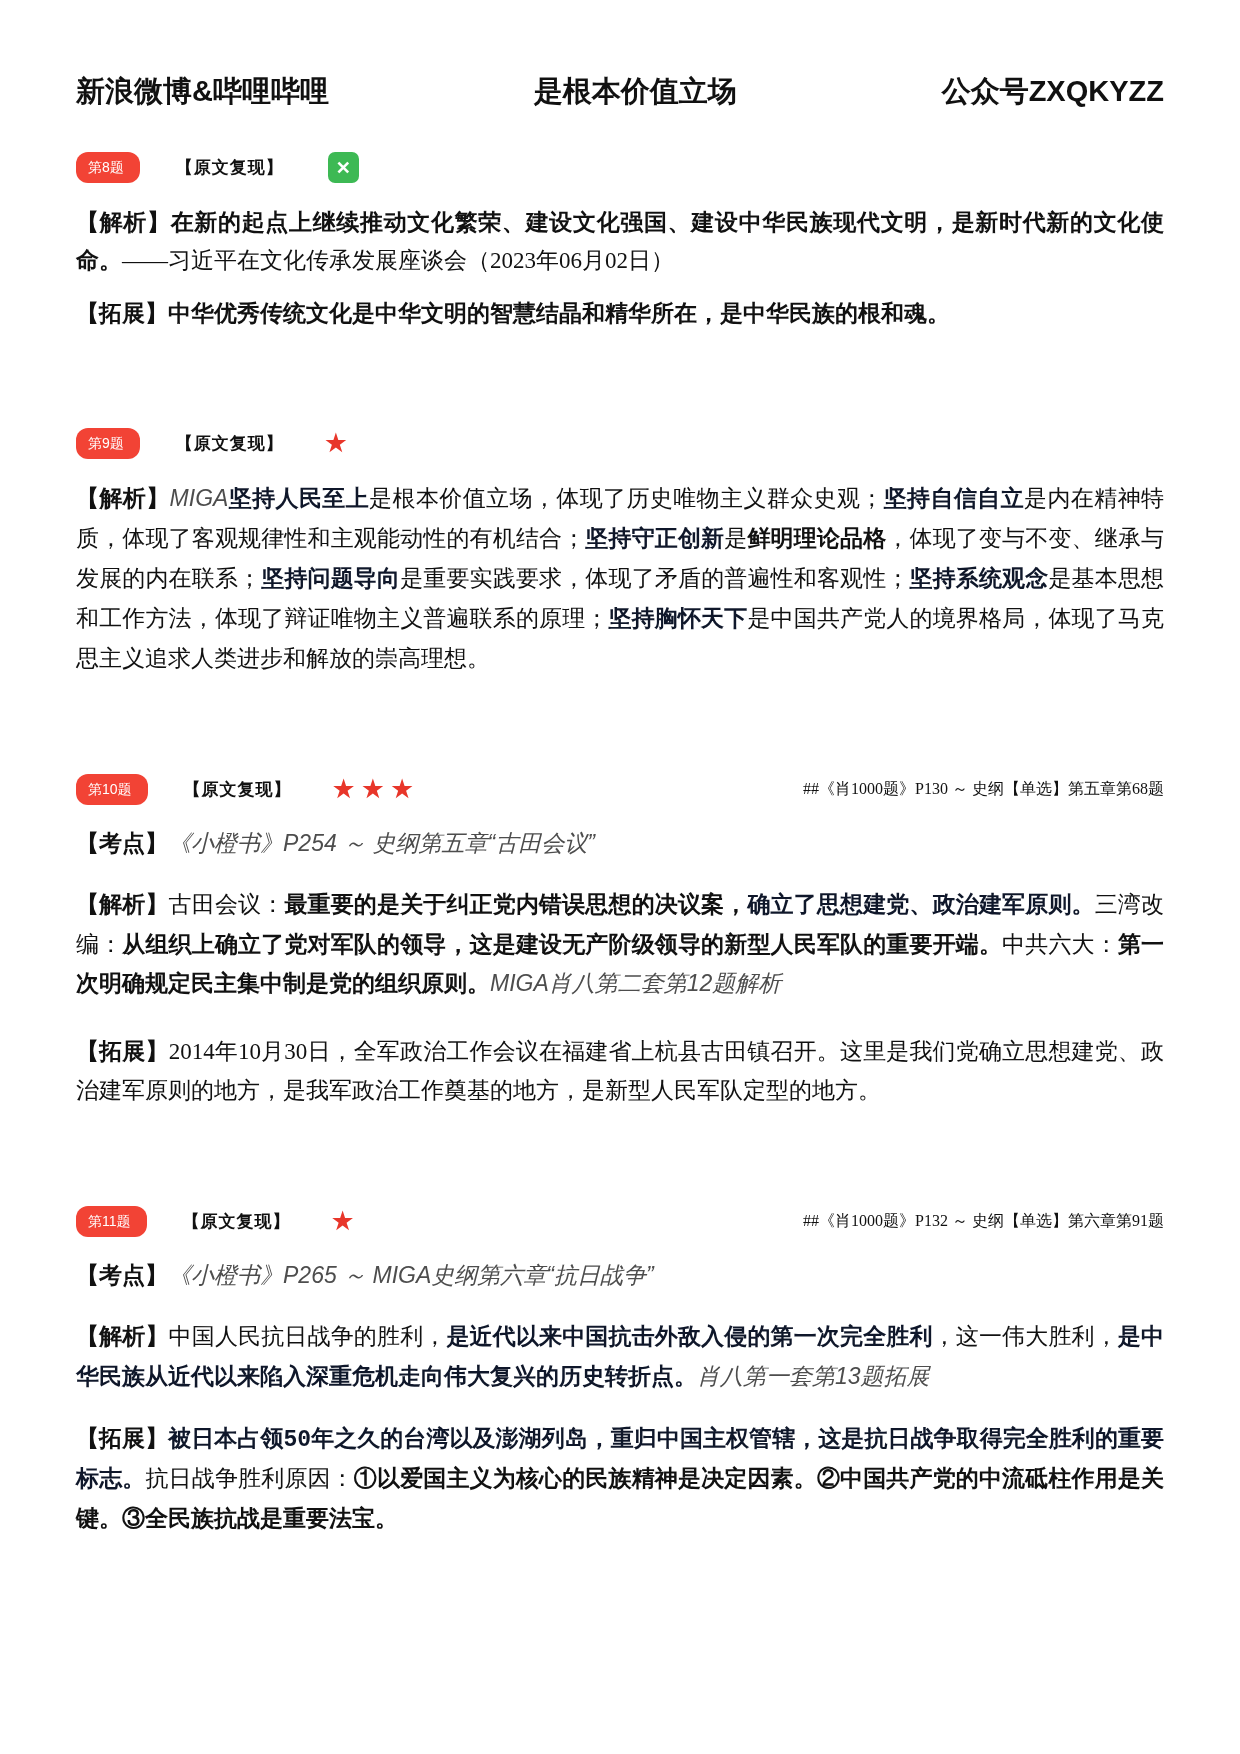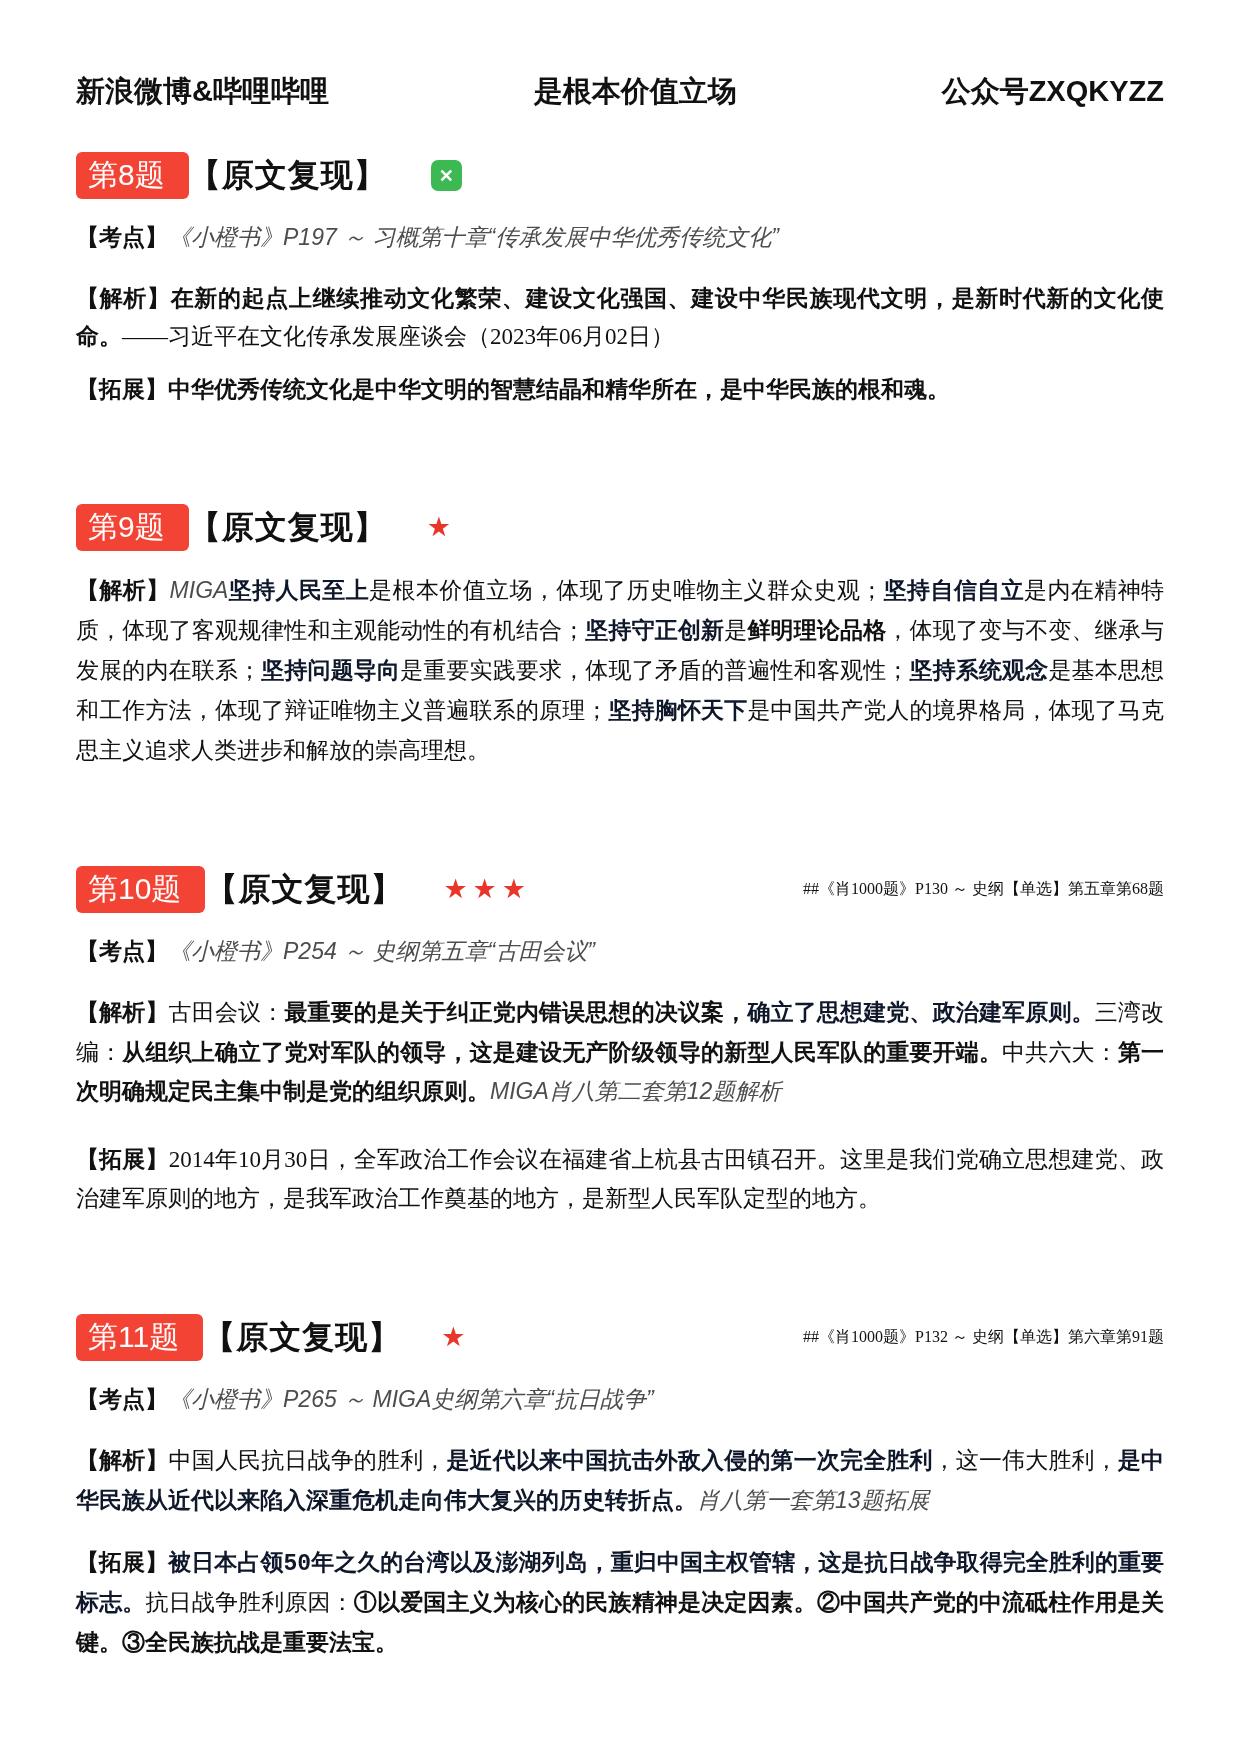--- a/index.html
+++ b/index.html
@@ -29,30 +29,31 @@
   .question { margin-top: 96px; }
   .question.first { margin-top: 0; }
   .q-header {
     display: flex;
     align-items: center;
     margin-bottom: 20px;
   }
   .q-badge {
     background: #f24335;
     color: #ffffff;
-    font-size: 30px;
+    font-size: 14px;
     font-weight: 500;
     line-height: 1;
-    padding: 8px 24px 9px 12px;
-    border-radius: 6px;
+    padding: 8px 16px 9px 12px;
+    border-radius: 12px;
     flex: 0 0 auto;
   }
   .q-title {
-    font-size: 32px;
+    font-size: 17px;
     font-weight: 700;
+    margin-left: 36px;
     letter-spacing: 1px;
     text-align: right;
   }
   .q-stars {
     margin-left: 40px;
     color: #e8362a;
     font-size: 27px;
     letter-spacing: 5px;
     line-height: 1;
   }
@@ -101,21 +102,20 @@
     <span class="center">是根本价值立场</span>
     <span class="right">公众号ZXQKYZZ</span>
   </div>
 
   <section class="question first">
     <div class="q-header">
       <span class="q-badge">第8题</span>
       <span class="q-title">【原文复现】</span>
       <span class="green-x">✕</span>
     </div>
-    <p class="para kaodian"><span class="seg-tag">【考点】</span><span class="seg-g">《小橙书》P197 ～ 习概第十章“传承发展中华优秀传统文化”</span></p>
     <p class="para"><span class="seg-tag">【解析】</span><span class="seg-b">在新的起点上继续推动文化繁荣、建设文化强国、建设中华民族现代文明，是新时代新的文化使命。</span><span class="seg-k">——习近平在文化传承发展座谈会（2023年06月02日）</span></p>
     <p class="para"><span class="seg-tag">【拓展】</span><span class="seg-b">中华优秀传统文化是中华文明的智慧结晶和精华所在，是中华民族的根和魂。</span></p>
   </section>
 
   <section class="question">
     <div class="q-header">
       <span class="q-badge">第9题</span>
       <span class="q-title">【原文复现】</span>
       <span class="q-stars">★</span>
     </div>

